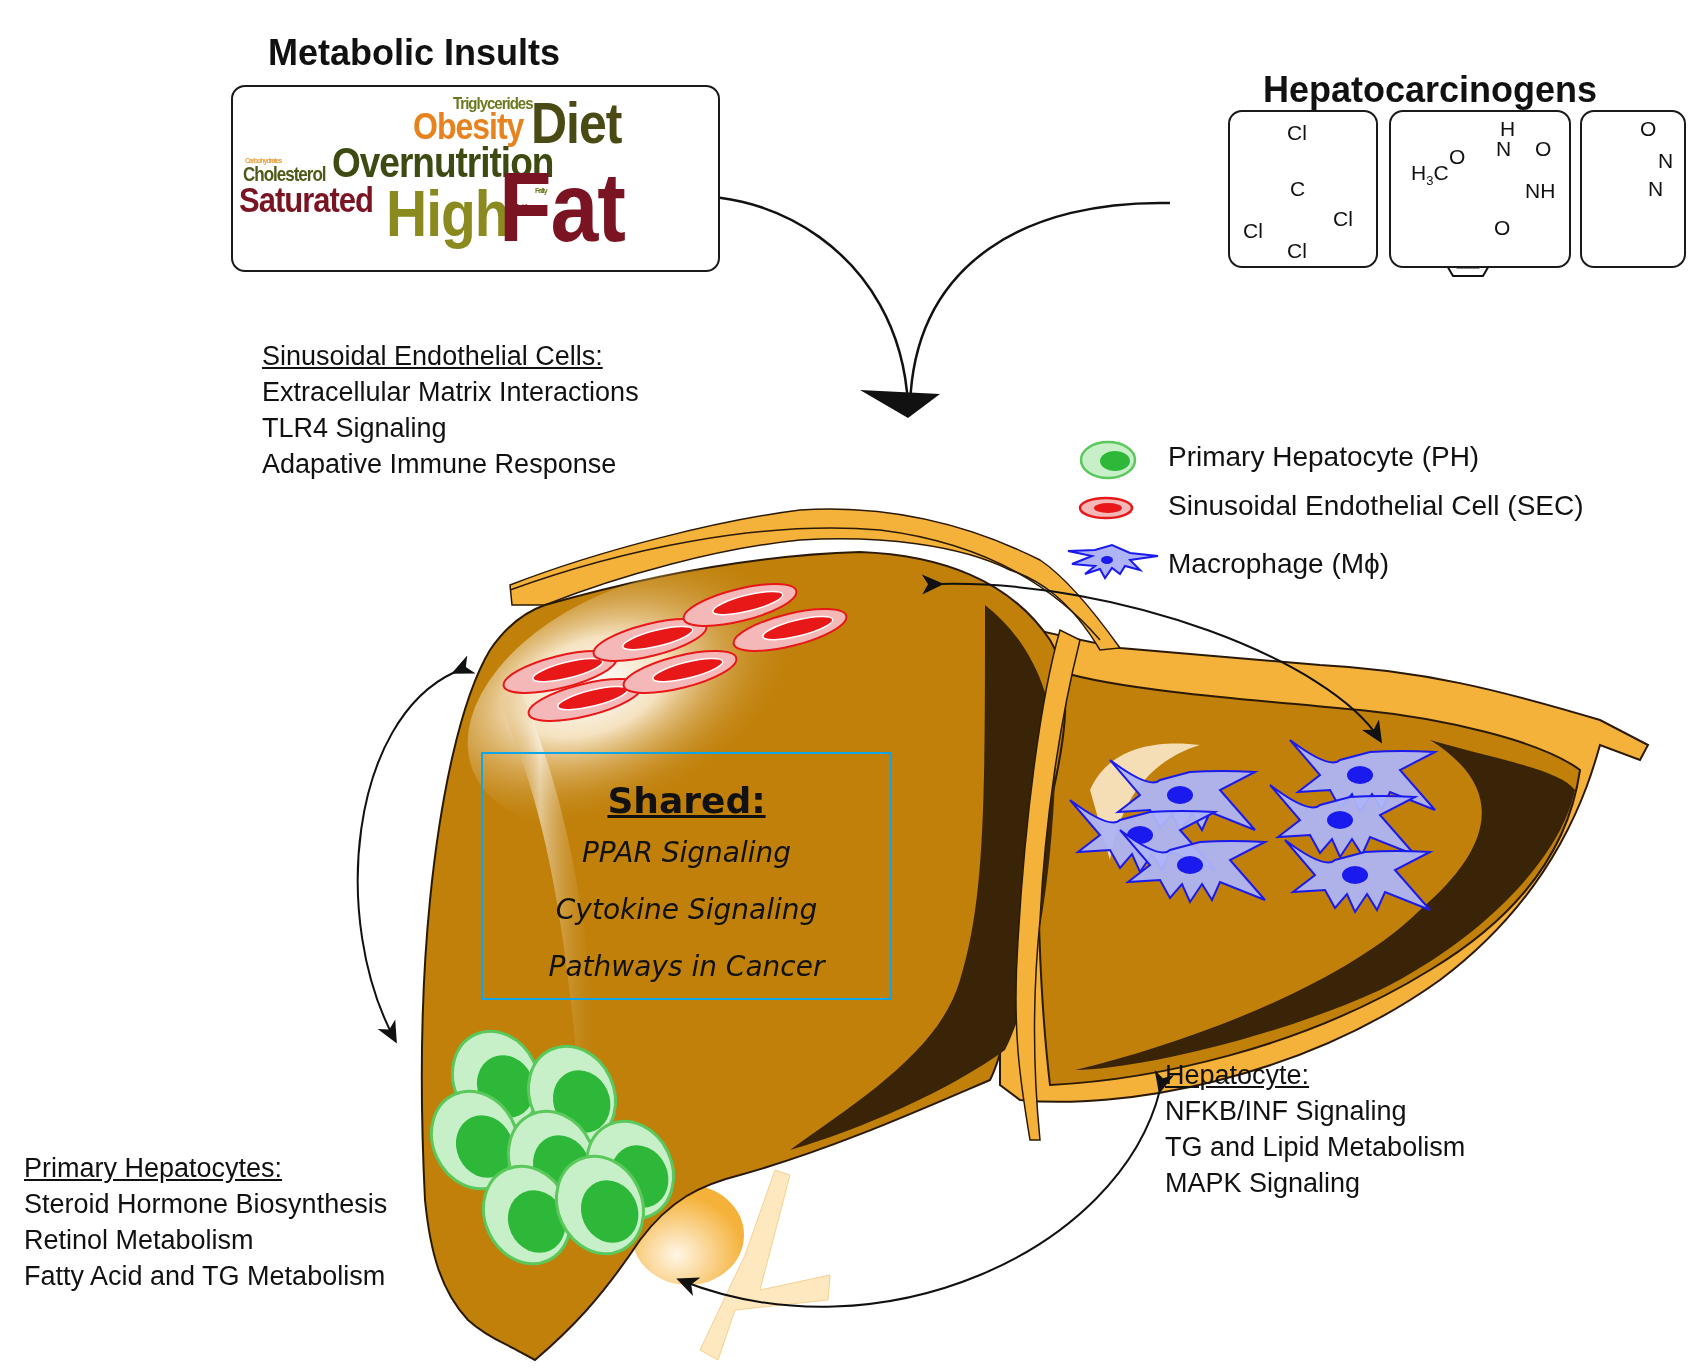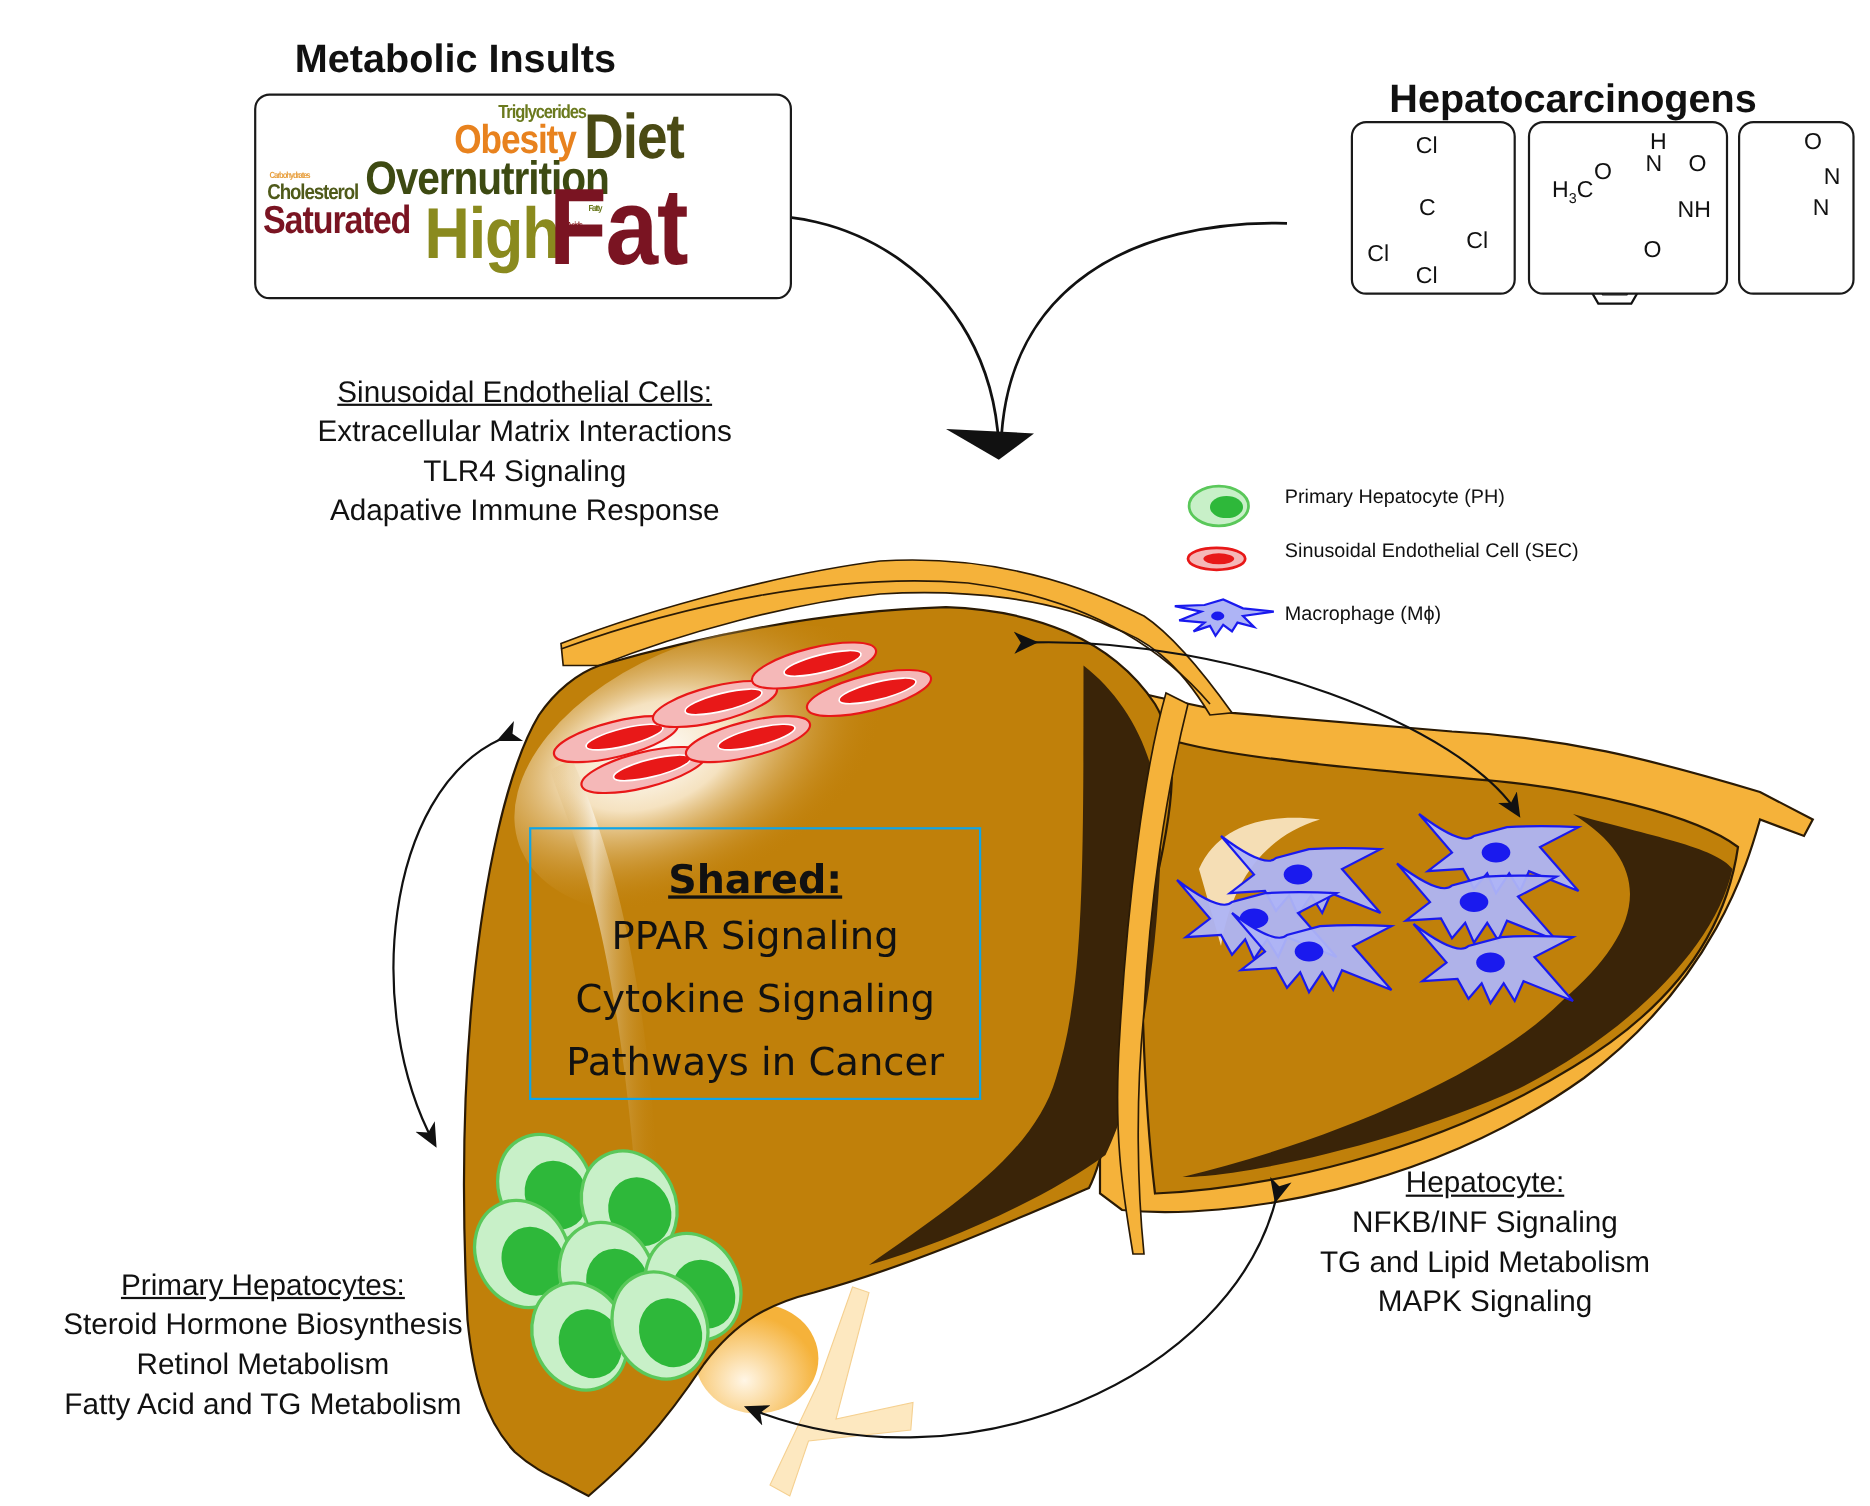--- a/index.html
+++ b/index.html
@@ -1,25 +1,25 @@
 <!DOCTYPE html>
 <html><head>
 <meta charset="utf-8">
 <style>
   html, body { margin: 0; padding: 0; background: #ffffff; }
   #canvas { position: relative; width: 1700px; height: 1369px; overflow: hidden; background: #ffffff; font-family: "Liberation Sans", sans-serif; color: #111; }
   svg.art { position: absolute; left: 0; top: 0; }
   .abs { position: absolute; }
   .title-bold { font-weight: bold; font-size: 36px; color: #111; white-space: nowrap; }
-  .block { text-align: center; font-size: 27px; line-height: 36px; white-space: nowrap; color: #111; }
+  .block { text-align: left; font-size: 27px; line-height: 36px; white-space: nowrap; color: #111; }
   .block .hdr { text-decoration: underline; }
-  .legend-item { position: absolute; font-size: 18px; white-space: nowrap; color: #111; }
+  .legend-item { position: absolute; font-size: 28px; white-space: nowrap; color: #111; }
   .shared { position: absolute; left: 481px; top: 752px; width: 411px; height: 248px; border: 2px solid #0ea5e9; box-sizing: border-box; text-align: center; font-family: "DejaVu Sans", sans-serif; }
   .shared .hdr { font-weight: bold; font-size: 36px; text-decoration: underline; margin-top: 24px; line-height: 46px; }
-  .shared .it { font-size: 35px; line-height: 57px; }
+  .shared .it { font-size: 28px; line-height: 57px; font-style: italic; }
   .cloud-word { position: absolute; font-family: "Liberation Sans", sans-serif; font-weight: bold; white-space: nowrap; transform-origin: left bottom; letter-spacing: -1px; }
   .box { position: absolute; border: 2px solid #1a1a1a; border-radius: 14px; background: #fff; box-sizing: border-box; }
 </style>
 </head>
 <body>
 
 <div id="canvas">
 
   <svg class="art" width="1700" height="1369" viewBox="0 0 1700 1369">
     <defs>

